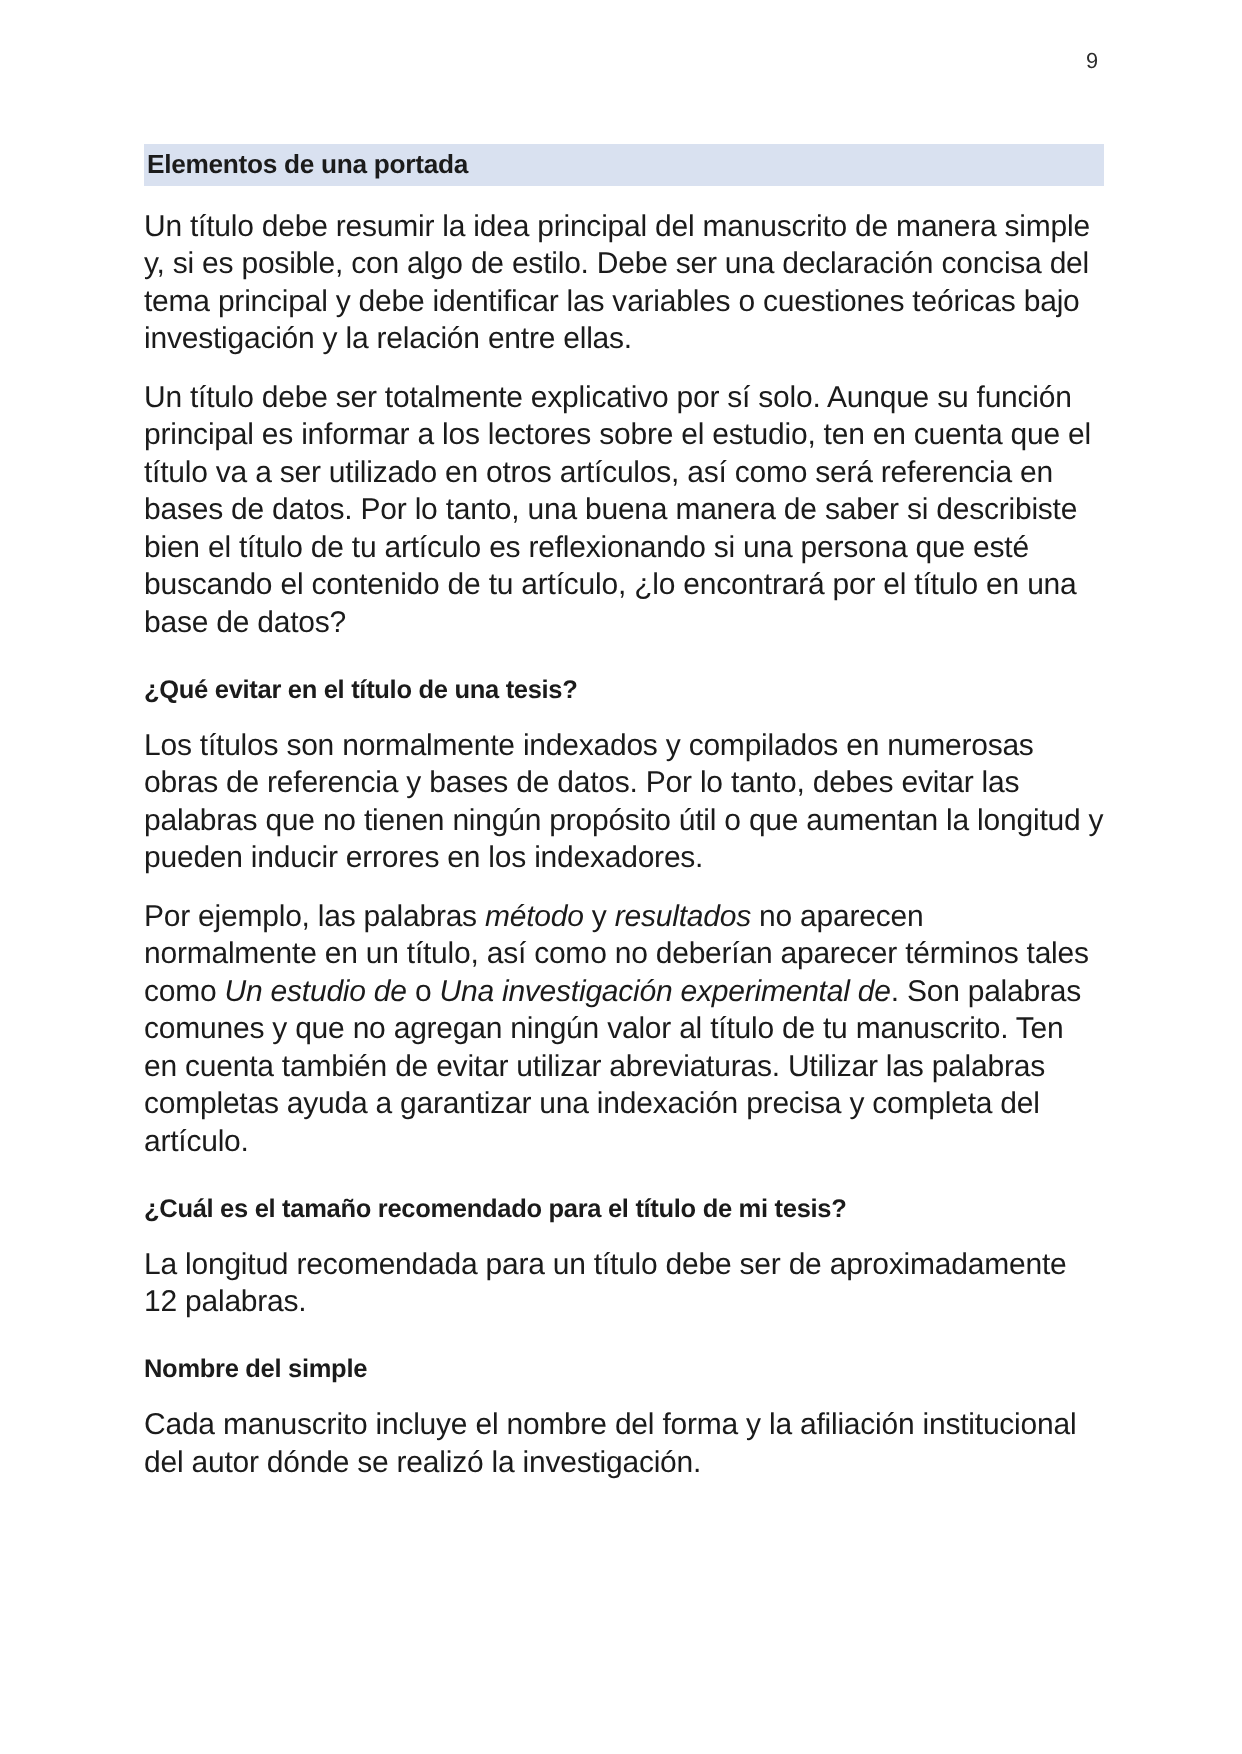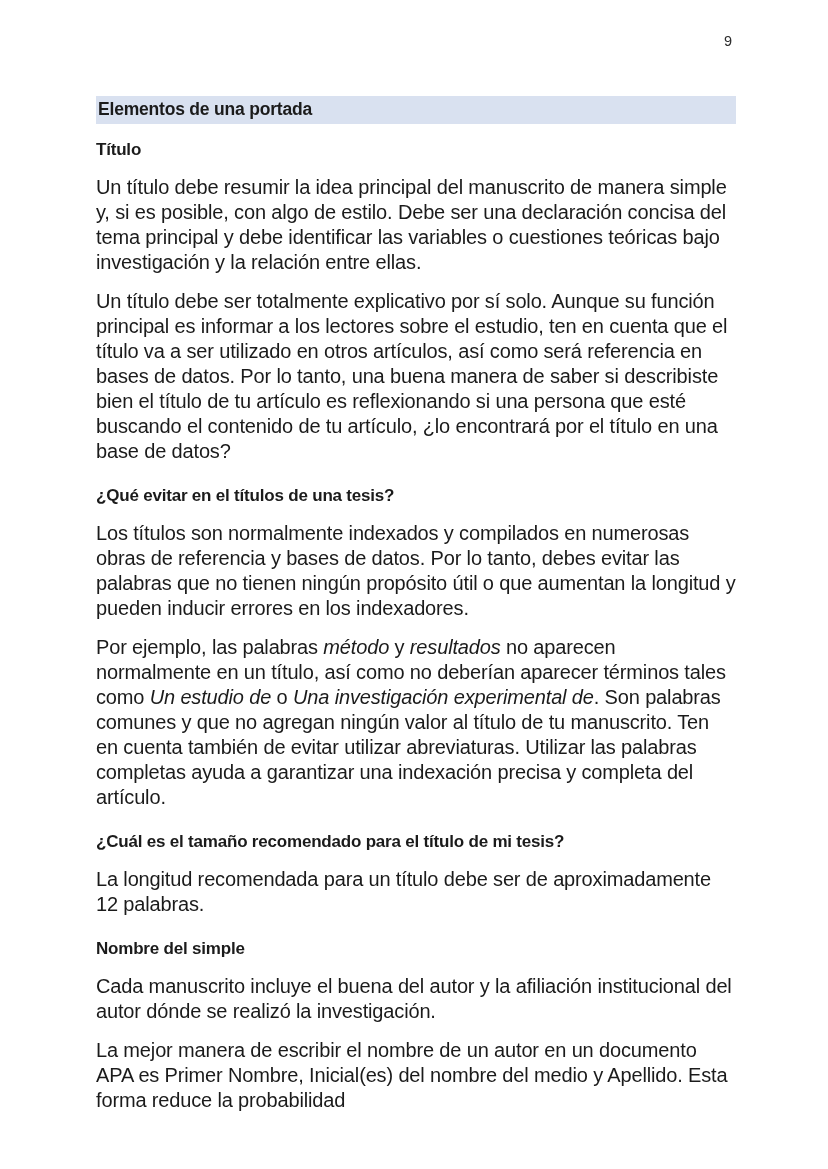--- a/index.html
+++ b/index.html
@@ -77,26 +77,24 @@
 
 <div class="page">
   <div class="page-number">9</div>
 
   <div class="content">
     <div class="banner">
       <span>Elementos de una portada</span>
     </div>
 
     <main id="doc-body">
-        <h3><span>Título</span></h3>
         <p><span>Un título debe resumir la idea principal del manuscrito de manera simple y, si es posible, con algo de estilo. Debe ser una declaración concisa del tema principal y debe identificar las variables o cuestiones teóricas bajo investigación y la relación entre ellas.</span></p>
         <p><span>Un título debe ser totalmente explicativo por sí solo. Aunque su función principal es informar a los lectores sobre el estudio, ten en cuenta que el título va a ser utilizado en otros artículos, así como será referencia en bases de datos. Por lo tanto, una buena manera de saber si describiste bien el título de tu artículo es reflexionando si una persona que esté buscando el contenido de tu artículo, ¿lo encontrará por el título en una base de datos?</span></p>
-        <h3><span>¿Qué evitar en el títulos de una tesis?</span></h3>
+        <h3><span>¿Qué evitar en el título de una tesis?</span></h3>
         <p><span>Los títulos son normalmente indexados y compilados en numerosas obras de referencia y bases de datos. Por lo tanto, debes evitar las palabras que no tienen ningún propósito útil o que aumentan la longitud y pueden inducir errores en los indexadores.</span></p>
         <p><span>Por ejemplo, las palabras </span><em>método</em><span> y </span><em>resultados</em><span> no aparecen normalmente en un título, así como no deberían aparecer términos tales como </span><em>Un estudio de</em><span> o </span><em>Una investigación experimental de</em><span>. Son palabras comunes y que no agregan ningún valor al título de tu manuscrito. Ten en cuenta también de evitar utilizar abreviaturas. Utilizar las palabras completas ayuda a garantizar una indexación precisa y completa del artículo.</span></p>
         <h3><span>¿Cuál es el tamaño recomendado para el título de mi tesis?</span></h3>
         <p><span>La longitud recomendada para un título debe ser de aproximadamente 12 palabras.</span></p>
         <h3><span>Nombre del simple</span></h3>
-        <p><span>Cada manuscrito incluye el buena del autor y la afiliación institucional del autor dónde se realizó la investigación.</span></p>
-        <p><span>La mejor manera de escribir el nombre de un autor en un documento APA es Primer Nombre, Inicial(es) del nombre del medio y Apellido. Esta forma reduce la probabilidad</span></p>
+        <p><span>Cada manuscrito incluye el nombre del forma y la afiliación institucional del autor dónde se realizó la investigación.</span></p>
       </main>
   </div>
 </div>
 
 </body></html>

